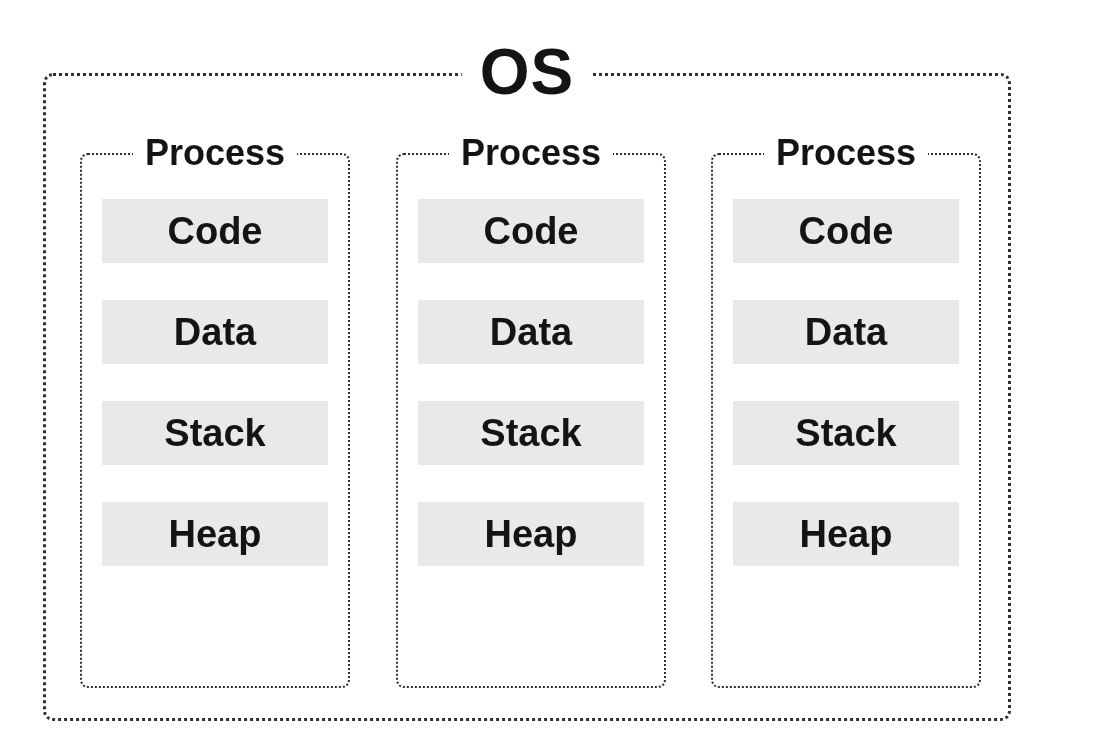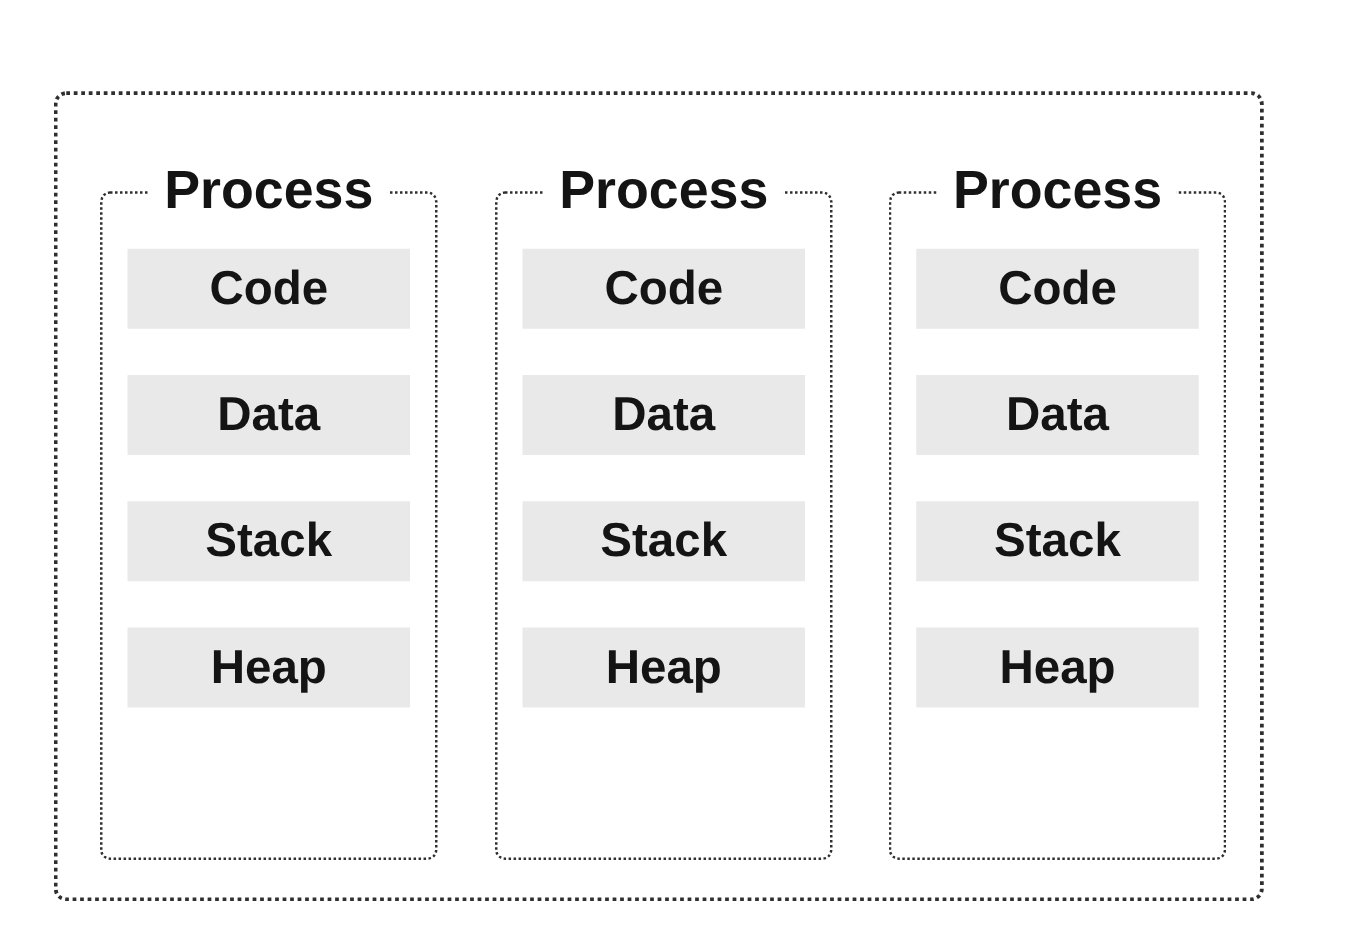--- a/index.html
+++ b/index.html
@@ -54,21 +54,21 @@
   .process-box.p0 { left: 34px; }
   .process-box.p1 { left: 350px; }
   .process-box.p2 { left: 665px; }
   .process-label {
     position: absolute;
     top: 0;
     left: 50%;
     transform: translate(-50%, -55%);
     background: var(--background);
     padding: 0 12px;
-    font-size: 43px;
+    font-size: 36px;
     font-weight: 700;
     line-height: 1;
     white-space: nowrap;
   }
   .segments {
     position: absolute;
     top: 44px;
     left: 20px;
     right: 20px;
     display: flex;
@@ -84,20 +84,21 @@
     font-size: 38px;
     font-weight: 700;
     line-height: 1;
   }
 </style>
 </head>
 <body>
 
 <div class="canvas">
   <div class="os-box">
+    <div class="os-label">OS</div>
 
     <div class="process-box p0">
       <div class="process-label">Process</div>
       <div class="segments">
         <div class="segment">Code</div>
         <div class="segment">Data</div>
         <div class="segment">Stack</div>
         <div class="segment">Heap</div>
       </div>
     </div>

